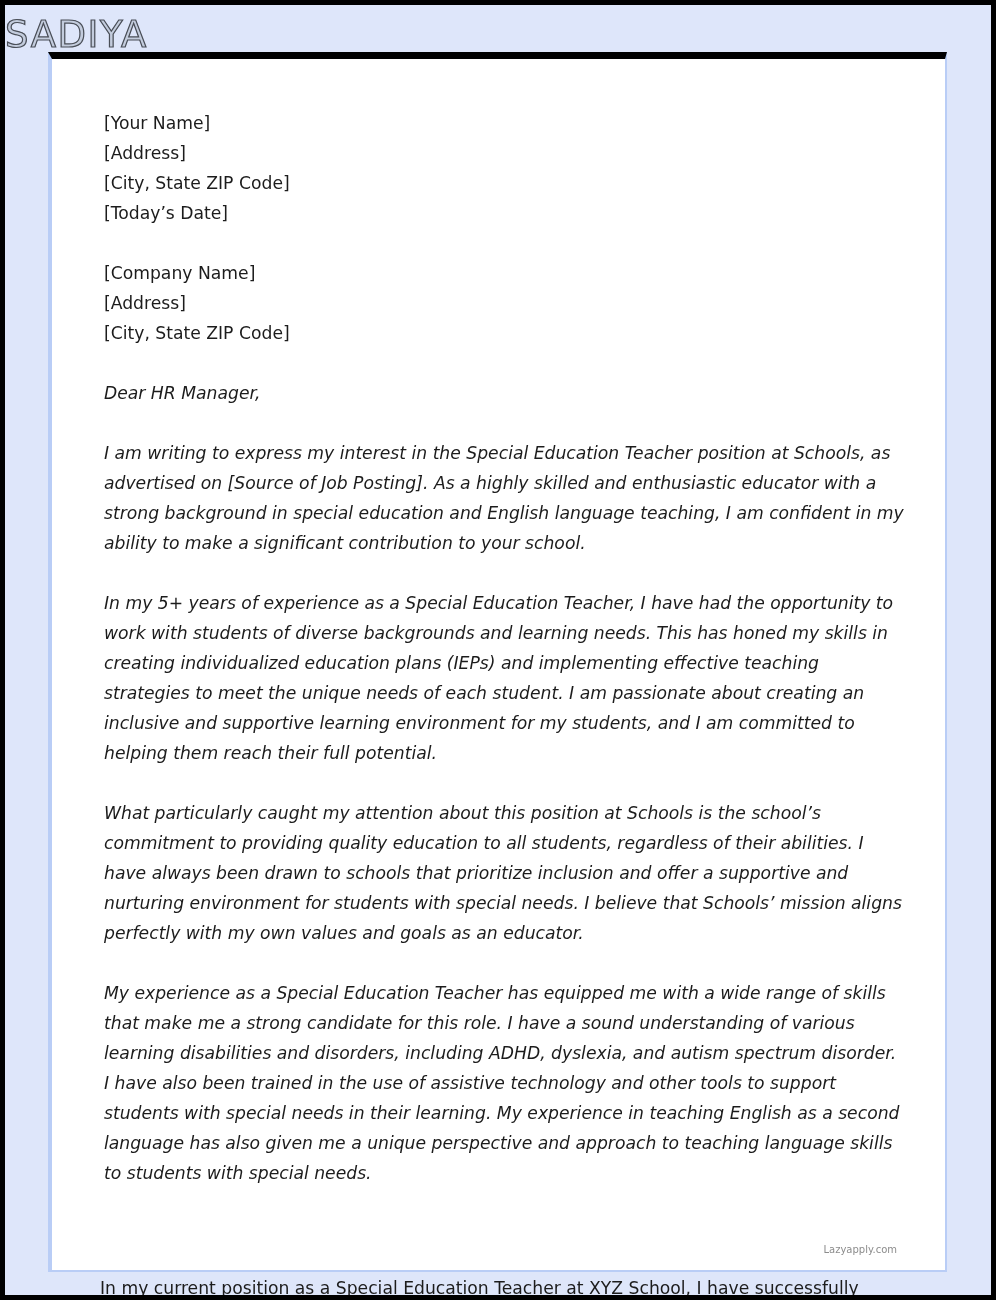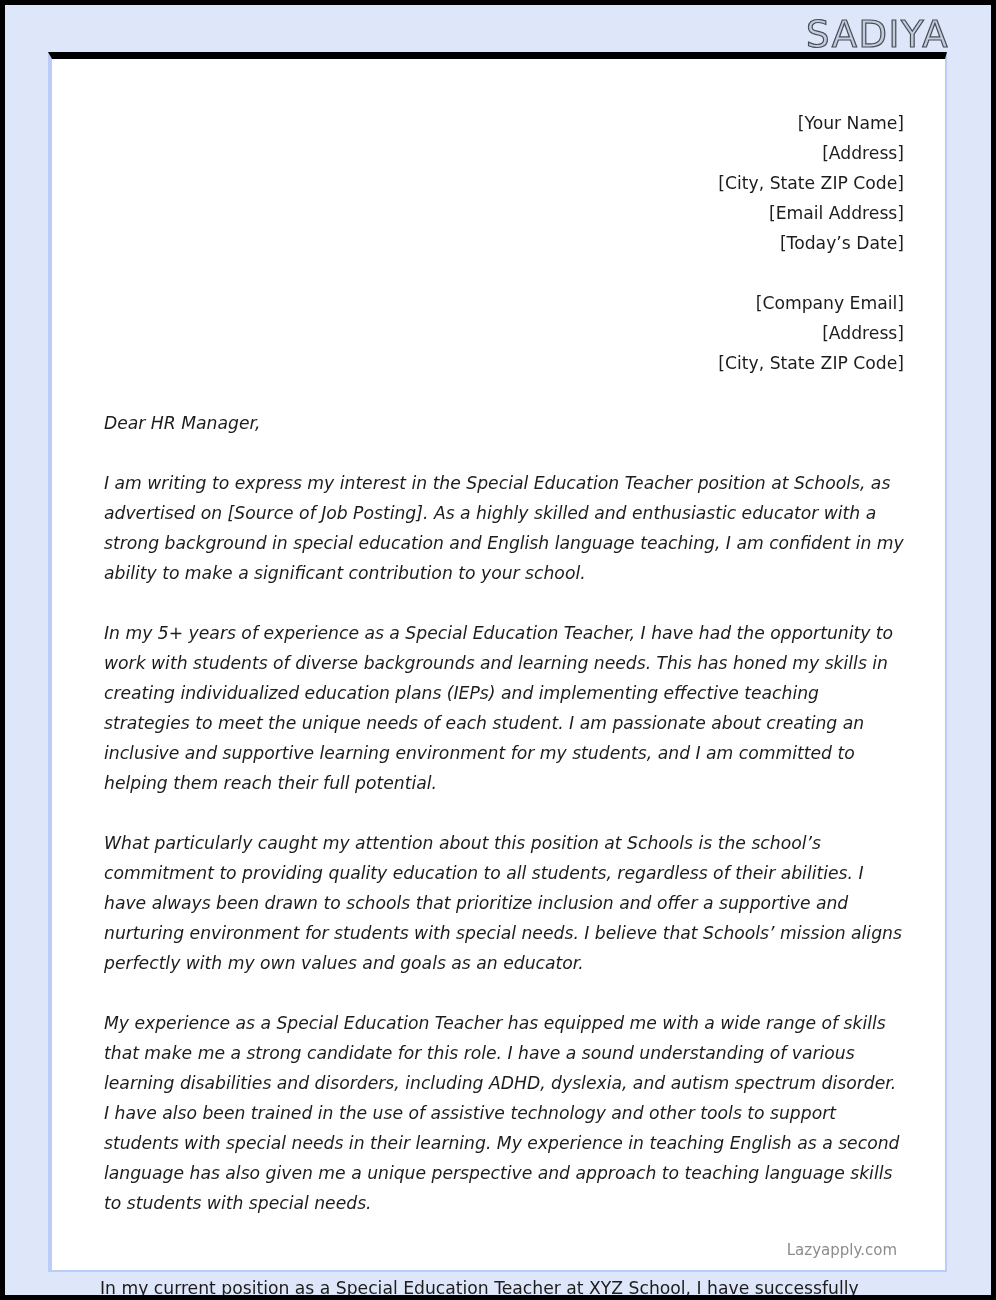--- a/index.html
+++ b/index.html
@@ -39,21 +39,20 @@
   
   #doc-header {
     position: absolute;
     left: 0;
     top: 0;
     width: 986px;
     height: 47px;
     box-sizing: border-box;
     display: flex;
     align-items: flex-end;
-    justify-content: flex-end;
     padding-right: 42px;
   }
   #doc-header-name {
     font-family: "DejaVu Sans", sans-serif;
     font-size: 37px;
     line-height: 38px;
     letter-spacing: 1.5px;
     font-weight: 400;
     color: #c3ccdd;
     -webkit-text-stroke: 1.2px #4a4f58;
@@ -84,41 +83,40 @@
     top: 49px;
     width: 800px;
     font-family: "DejaVu Sans", sans-serif;
     font-size: 17.2px;
     line-height: 30px;
     color: #1c1c1c;
   }
 
   .letter-line {
     white-space: nowrap;
-    text-align: right;
   }
   .letter-block {
     margin: 0 0 30px 0;
   }
   .letter-block:last-child {
     margin-bottom: 0;
   }
   .letter-paragraph {
     margin: 0 0 30px 0;
     text-align: left;
     font-style: italic;
   }
 
   
   #watermark {
     position: absolute;
     right: 48px;
     bottom: 12px;
     font-family: "DejaVu Sans", sans-serif;
-    font-size: 15px;
+    font-size: 10px;
     line-height: 16px;
     color: #8c8c8c;
     white-space: nowrap;
     margin-left: 30px;
   }
 
   
   #continuation-text {
     position: absolute;
     left: 95px;
@@ -143,26 +141,25 @@
     </div>
 
     <div id="document-page">
 
       <div id="document-body">
 
         <div class="letter-block">
           <div class="letter-line">[Your Name]</div>
           <div class="letter-line">[Address]</div>
           <div class="letter-line">[City, State ZIP Code]</div>
-          <div class="letter-line">[Email Address]</div>
           <div class="letter-line">[Today’s Date]</div>
         </div>
 
         <div class="letter-block">
-          <div class="letter-line">[Company Email]</div>
+          <div class="letter-line">[Company Name]</div>
           <div class="letter-line">[Address]</div>
           <div class="letter-line">[City, State ZIP Code]</div>
         </div>
 
         <p class="letter-paragraph">Dear HR Manager,</p>
         <p class="letter-paragraph">I am writing to express my interest in the Special Education Teacher position at Schools, as advertised on [Source of Job Posting]. As a highly skilled and enthusiastic educator with a strong background in special education and English language teaching, I am confident in my ability to make a significant contribution to your school.</p>
         <p class="letter-paragraph">In my 5+ years of experience as a Special Education Teacher, I have had the opportunity to work with students of diverse backgrounds and learning needs. This has honed my skills in creating individualized education plans (IEPs) and implementing effective teaching strategies to meet the unique needs of each student. I am passionate about creating an inclusive and supportive learning environment for my students, and I am committed to helping them reach their full potential.</p>
         <p class="letter-paragraph">What particularly caught my attention about this position at Schools is the school’s commitment to providing quality education to all students, regardless of their abilities. I have always been drawn to schools that prioritize inclusion and offer a supportive and nurturing environment for students with special needs. I believe that Schools’ mission aligns perfectly with my own values and goals as an educator.</p>
         <p class="letter-paragraph">My experience as a Special Education Teacher has equipped me with a wide range of skills that make me a strong candidate for this role. I have a sound understanding of various learning disabilities and disorders, including ADHD, dyslexia, and autism spectrum disorder. I have also been trained in the use of assistive technology and other tools to support students with special needs in their learning. My experience in teaching English as a second language has also given me a unique perspective and approach to teaching language skills to students with special needs.</p>
 

